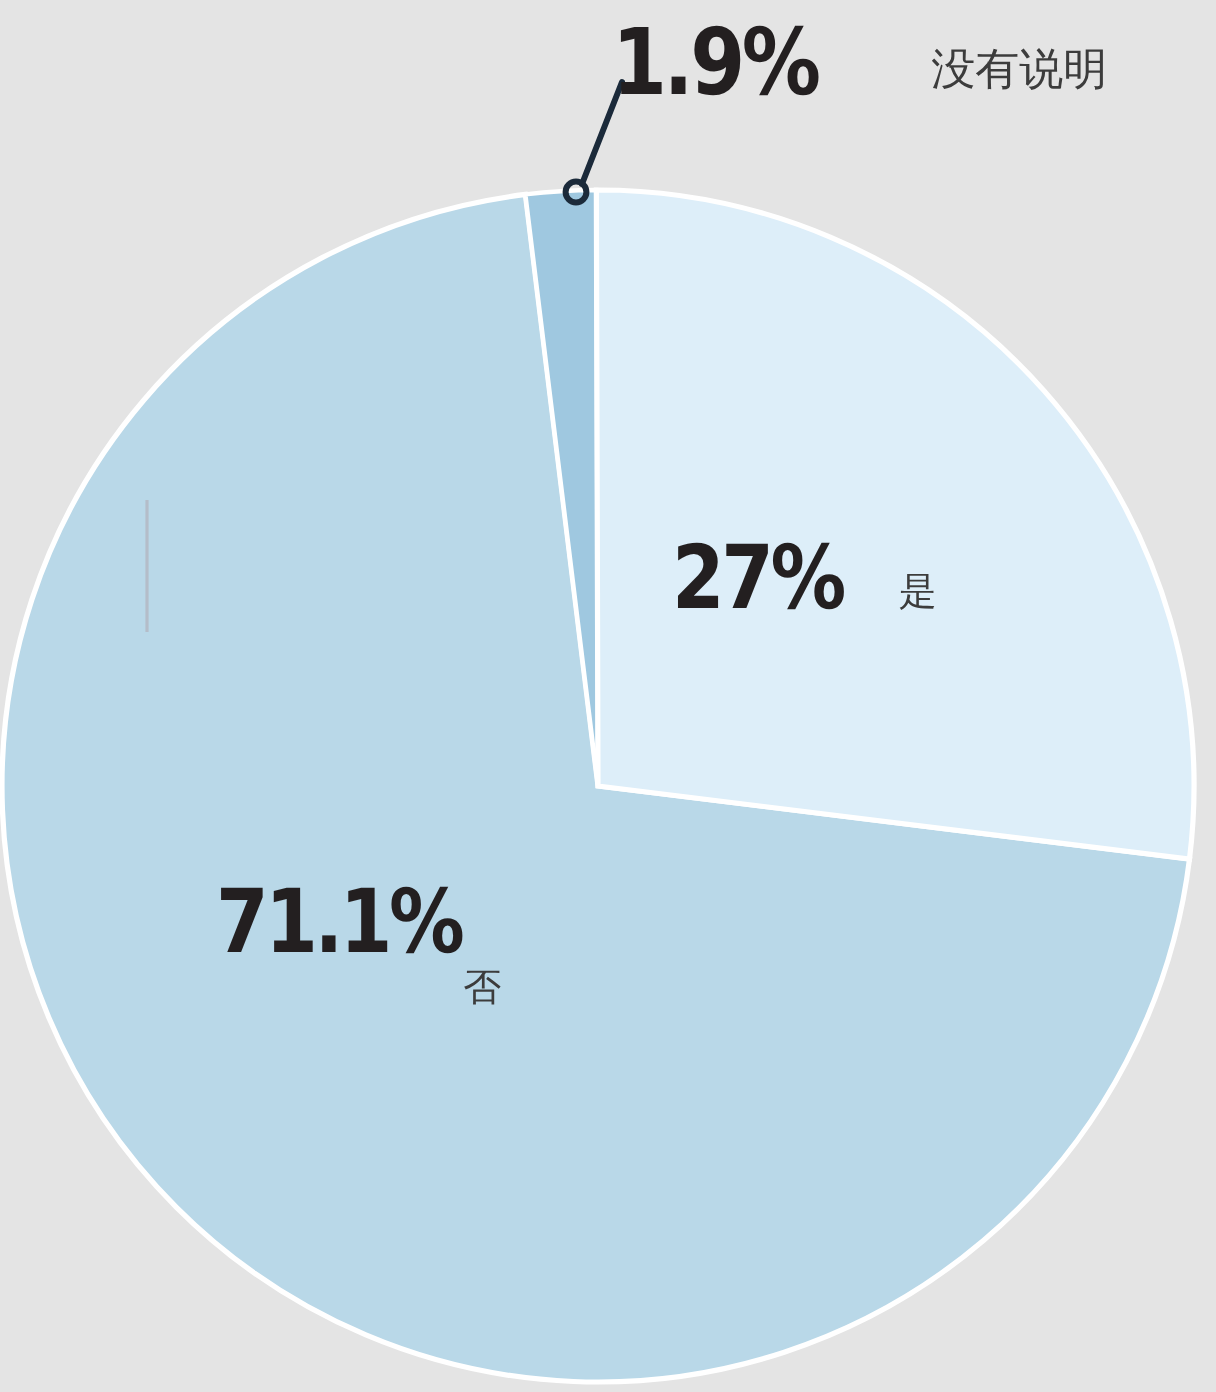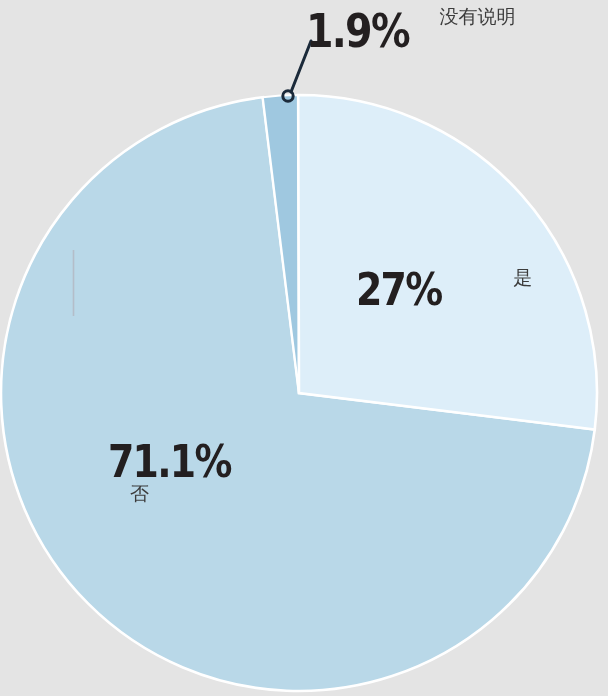--- a/index.html
+++ b/index.html
@@ -25,21 +25,21 @@
     position: absolute;
     left: 0;
     top: 0;
     width: 608px;
     height: 696px;
     display: block;
   }
   .label-group {
     position: absolute;
     display: flex;
-    align-items: flex-start;
+    align-items: flex-end;
     white-space: nowrap;
   }
   .pct {
     font-family: "DejaVu Sans", sans-serif;
     font-weight: bold;
     color: #231f20;
     letter-spacing: -2px;
     transform: scaleX(0.86);
     transform-origin: left bottom;
   }
@@ -52,31 +52,30 @@
   
   #label-noexplain {
     left: 306px;
     top: 8px;
   }
   #label-noexplain .pct {
     font-size: 46px;
     line-height: 46px;
   }
   #label-noexplain .cat {
-    font-size: 19px;
-    margin-left: 14px;
+    font-size: 22px;
+    margin-left: 40px;
     position: relative;
     top: -4px;
   }
 
   
   #label-yes {
-    left: 356px;
+    left: 336px;
     top: 268px;
-    gap: 44px;
   }
   #label-yes .pct {
     font-size: 44px;
     line-height: 44px;
   }
   #label-yes .cat {
     font-size: 19px;
     margin-left: 14px;
     position: relative;
     top: -3px;

